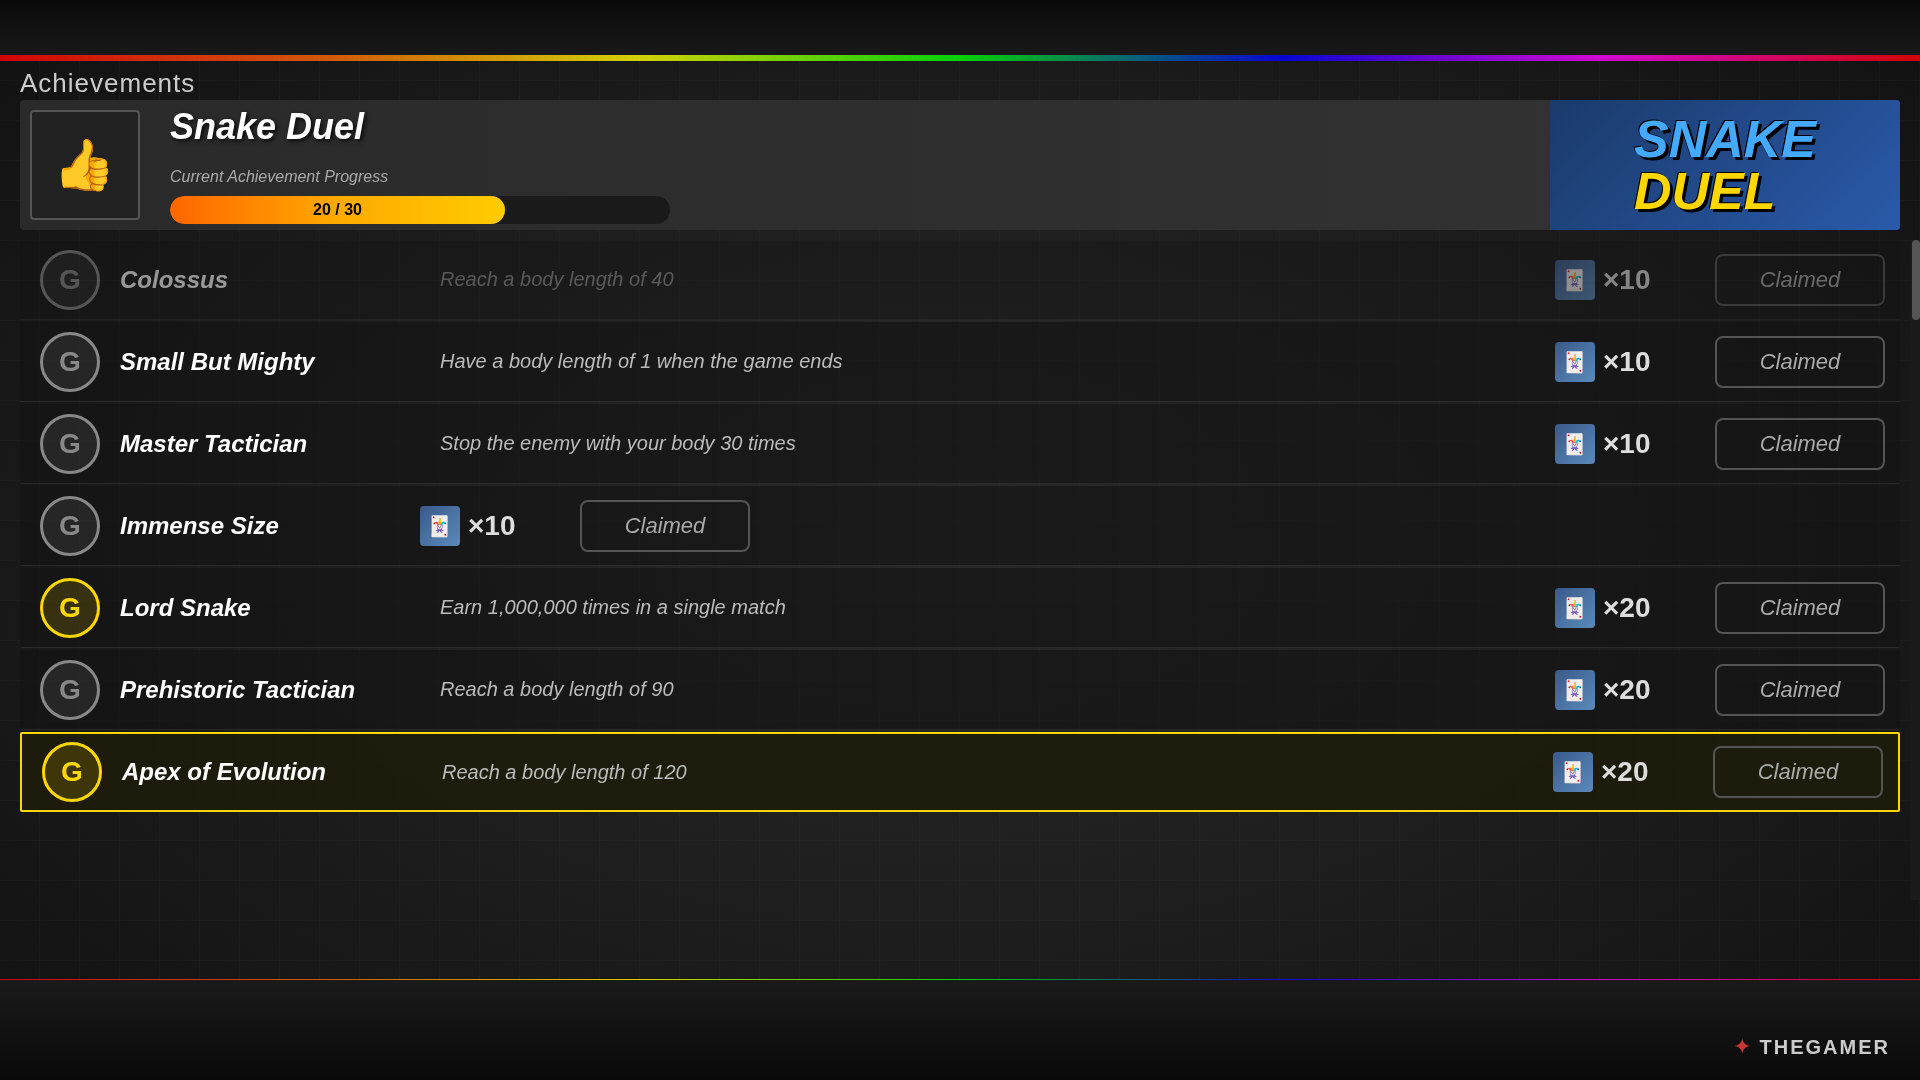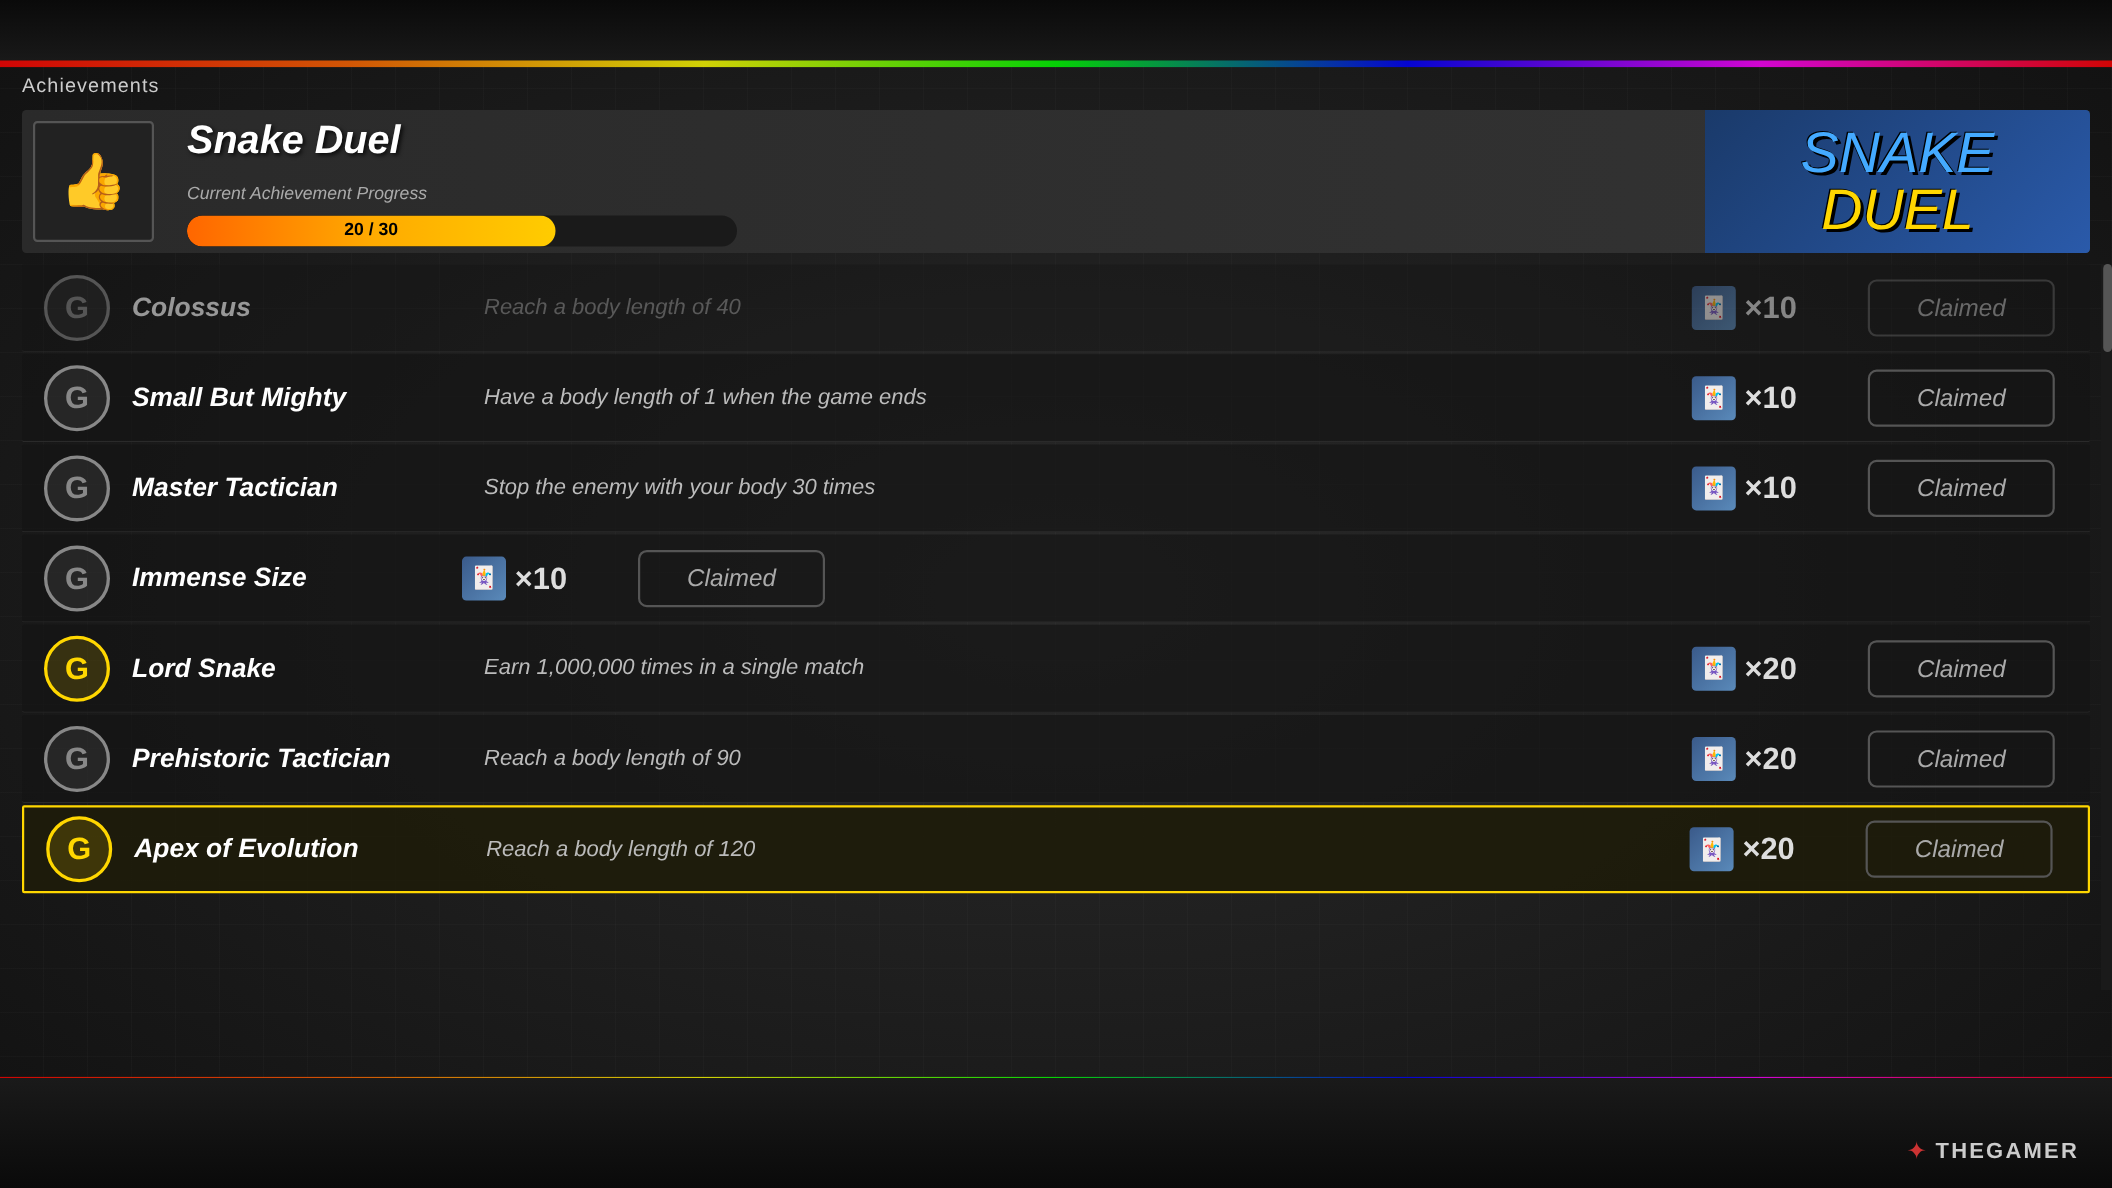--- a/index.html
+++ b/index.html
@@ -40,21 +40,21 @@
       height: 100px;
       background: linear-gradient(to top, #0a0a0a, #1a1a1a);
     }
 
     
     .achievements-title {
       position: absolute;
       top: 68px;
       left: 20px;
       color: #cccccc;
-      font-size: 18px;
+      font-size: 26px;
       font-family: Arial, sans-serif;
       font-weight: normal;
       letter-spacing: 1px;
     }
 
     
     .header-card {
       position: absolute;
       top: 100px;
       left: 20px;
@@ -146,23 +146,22 @@
       background: linear-gradient(135deg, #1a3a6a, #2a5aaa);
       display: flex;
       align-items: center;
       justify-content: center;
       position: relative;
       overflow: hidden;
     }
 
     .logo-text {
       font-size: 52px;
-      font-weight: 400;
+      font-weight: 700;
       font-style: italic;
-      text-align: center;
       line-height: 1;
       text-shadow: 3px 3px 0px #000, -1px -1px 0 #000;
     }
 
     .logo-snake {
       color: #4af;
       display: block;
     }
 
     .logo-duel {
@@ -285,21 +284,21 @@
       background: transparent;
       border: 2px solid #555;
       border-radius: 8px;
       color: #aaaaaa;
       font-size: 22px;
       font-family: Arial, sans-serif;
       font-style: italic;
       display: flex;
       align-items: center;
       justify-content: center;
-      margin-right: 32px;
+      margin-right: 15px;
       flex-shrink: 0;
     }
 
     
     .scrollbar {
       position: absolute;
       right: 0;
       top: 240px;
       bottom: 180px;
       width: 10px;

